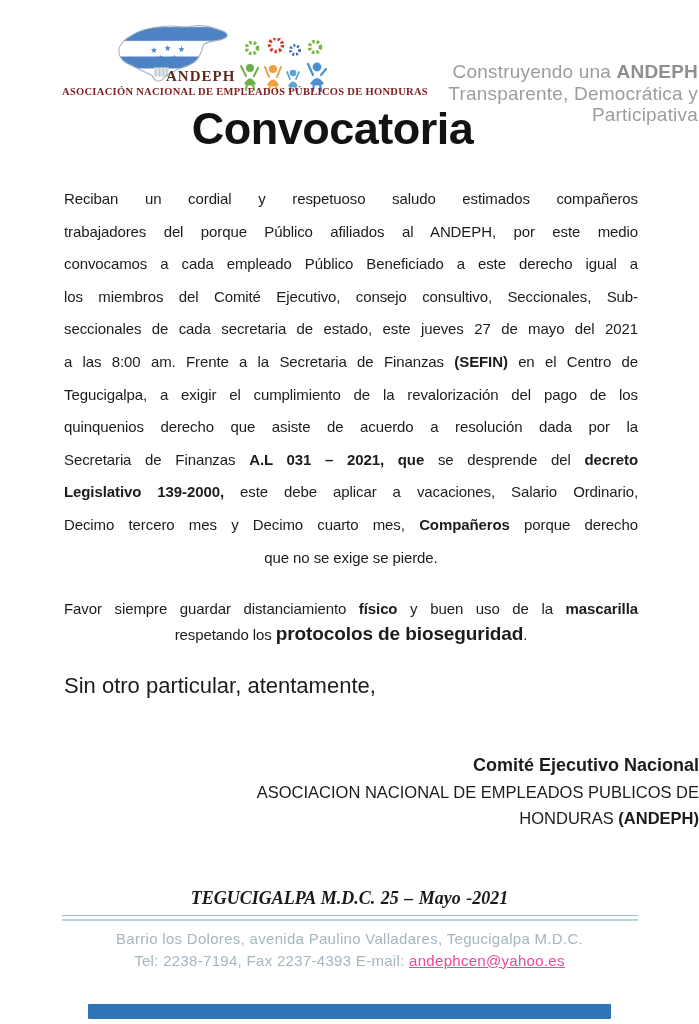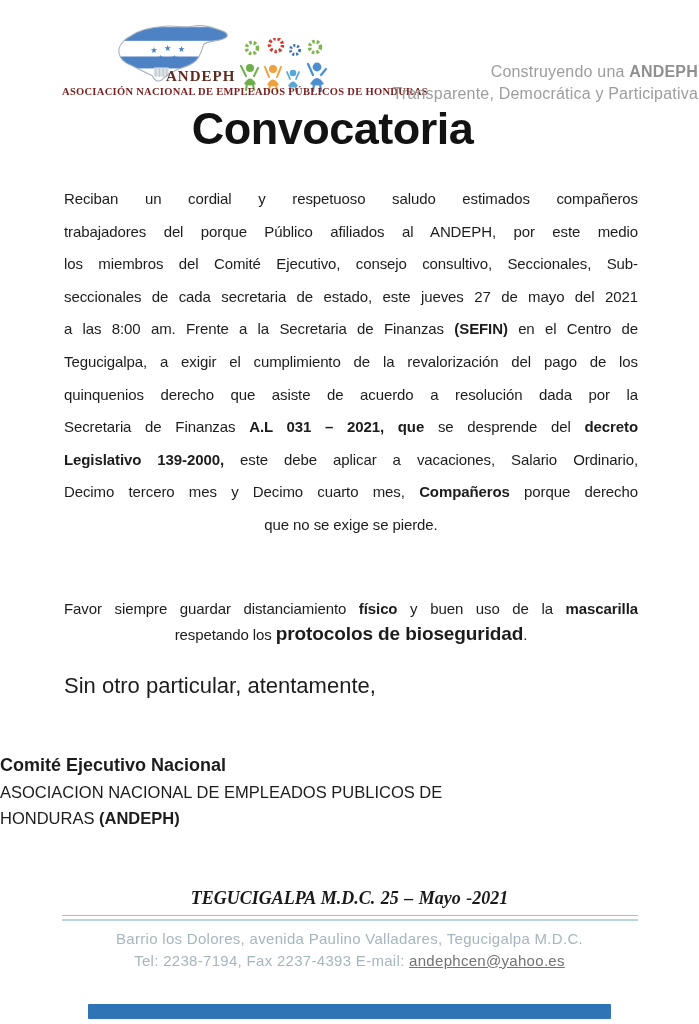--- a/index.html
+++ b/index.html
@@ -16,57 +16,57 @@
     font-family:"Liberation Serif",serif;font-weight:bold;font-size:15px;
     color:#5f2a1e;letter-spacing:1px;
   }
   .org-line{
     position:absolute;left:62px;top:86px;width:340px;text-align:center;
     font-family:"Liberation Serif",serif;font-weight:bold;font-size:10.5px;
     color:#7c2121;letter-spacing:.3px;white-space:nowrap;
   }
   .slogan{
     position:absolute;right:1px;top:61px;width:320px;text-align:right;
-    font-size:16px;line-height:21.5px;color:#9d9d9d;letter-spacing:.2px;
+    font-size:19px;line-height:21.5px;color:#9d9d9d;letter-spacing:.2px;
   }
   .slogan .bold{font-weight:bold;color:#8f8f8f;}
   
   .doc-title{
     position:absolute;left:0;top:103px;width:665px;text-align:center;
     font-size:45px;font-weight:700;letter-spacing:-.5px;color:#121212;
   }
   
   .para1{position:absolute;left:64px;top:183px;width:574px;font-size:15px;line-height:32.6px;letter-spacing:-.1px;}
   .para2{position:absolute;left:64px;top:596px;width:574px;font-size:15px;line-height:25px;letter-spacing:-.1px;}
   .line{text-align:justify;}
   .line.j{text-align-last:justify;-moz-text-align-last:justify;}
   .line:not(.j){text-align:center;}
   .b{font-weight:bold;}
   .bb{font-weight:bold;font-size:19px;}
   .closing{position:absolute;left:64px;top:673px;font-size:22px;color:#1c1c1c;}
   
-  .signature{position:absolute;left:0;top:752px;width:699px;text-align:left;}
+  .signature{position:absolute;left:0;top:752px;width:699px;text-align:right;}
   .sig1{font-size:18px;font-weight:bold;line-height:27px;}
   .sig2{font-size:16.5px;line-height:26px;}
   .sig3{font-size:16.5px;line-height:26px;}
   
   .dateline{
     position:absolute;left:0;top:888px;width:699px;text-align:center;
     font-family:"Liberation Serif",serif;font-style:italic;font-weight:bold;
     font-size:18px;color:#1a1a1a;word-spacing:1px;
   }
   .rule{
     position:absolute;left:62px;top:915px;width:576px;height:3px;
     border-top:1px solid #9dc1cf;border-bottom:2px solid #b9d5e0;
   }
   .footer{
     position:absolute;left:0;top:928px;width:699px;text-align:center;
     font-size:15px;line-height:21.5px;color:#a5b6be;letter-spacing:.3px;
   }
-  .footer a{color:#737373;text-decoration:underline;}
+  .footer a{color:#ec4899;text-decoration:underline;}
   .bottom-bar{
     position:absolute;left:88px;top:1004px;width:523px;height:15px;
     background:#2f74b5;border-radius:1px;
   }
 </style>
 </head>
 <body>
 
 <div class="page">
 
@@ -143,20 +143,21 @@
   <div class="slogan">
     <span><span>Construyendo una </span><span class="bold">ANDEPH</span></span><br>
     <span>Transparente, Democrática y Participativa</span>
   </div>
 
   <div class="doc-title">Convocatoria</div>
 
   <div class="para1" id="para1">
       <div class="line j"><span>Reciban un cordial y respetuoso saludo estimados compañeros</span></div>
       <div class="line j"><span>trabajadores del porque Público afiliados al ANDEPH, por este medio</span></div>
+      <div class="line j"><span>convocamos a cada empleado Público Beneficiado a este derecho igual a</span></div>
       <div class="line j"><span>los miembros del Comité Ejecutivo, consejo consultivo, Seccionales, Sub-</span></div>
       <div class="line j"><span>seccionales de cada secretaria de estado, este jueves 27 de mayo del 2021</span></div>
       <div class="line j"><span>a las 8:00 am.  Frente a la Secretaria de Finanzas </span><span class="b">(SEFIN)</span><span> en el Centro de</span></div>
       <div class="line j"><span>Tegucigalpa, a exigir el cumplimiento de la revalorización del pago de los</span></div>
       <div class="line j"><span>quinquenios derecho que asiste de acuerdo a resolución dada por la</span></div>
       <div class="line j"><span>Secretaria de Finanzas </span><span class="b">A.L 031 – 2021, que</span><span> se desprende del </span><span class="b">decreto</span></div>
       <div class="line j"><span class="b">Legislativo 139-2000,</span><span> este debe aplicar a vacaciones, Salario Ordinario,</span></div>
       <div class="line j"><span>Decimo tercero mes  y  Decimo cuarto mes, </span><span class="b">Compañeros</span><span> porque derecho</span></div>
       <div class="line"><span>que no se exige se pierde.</span></div>
     </div>

